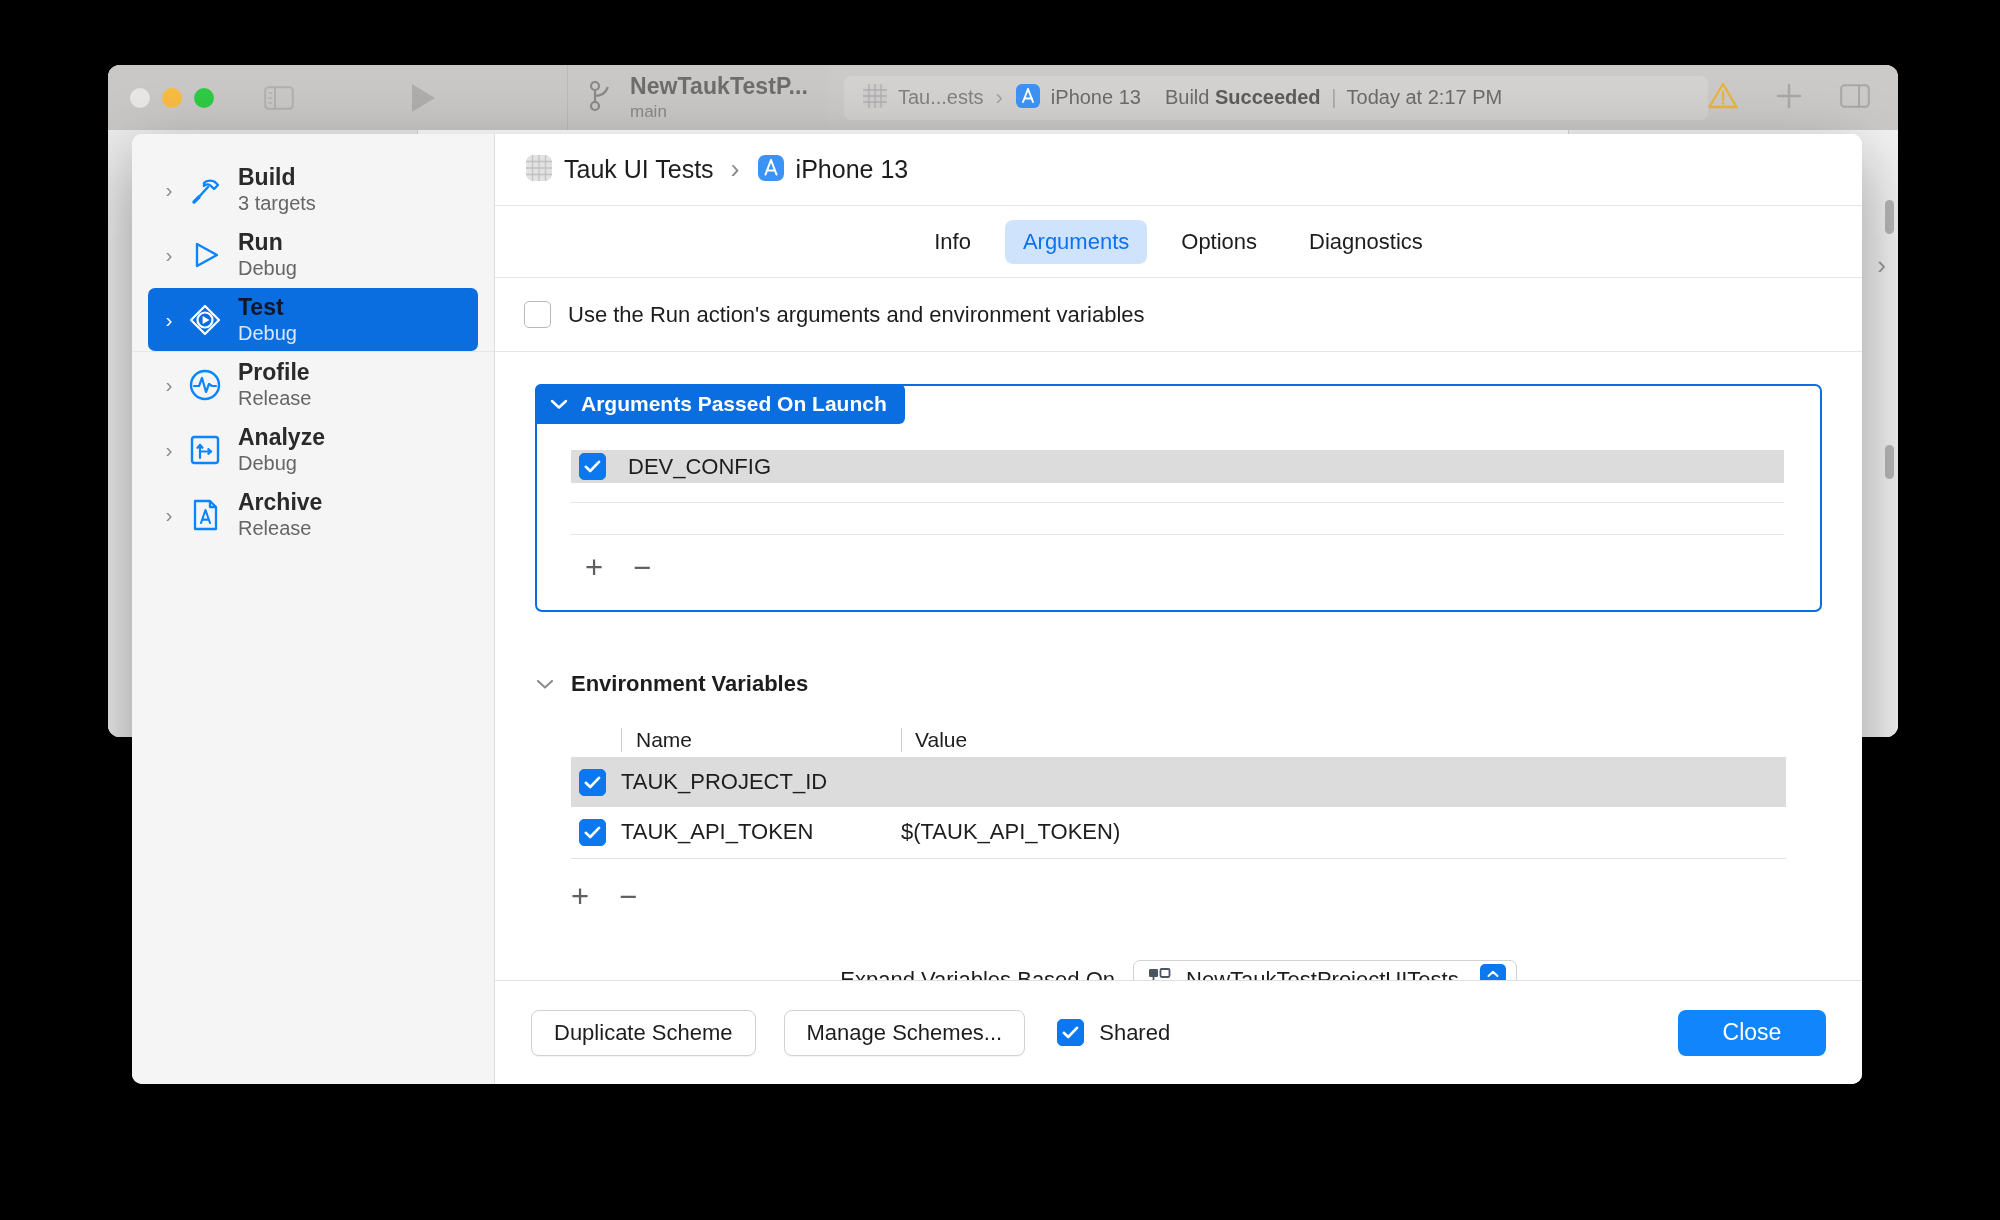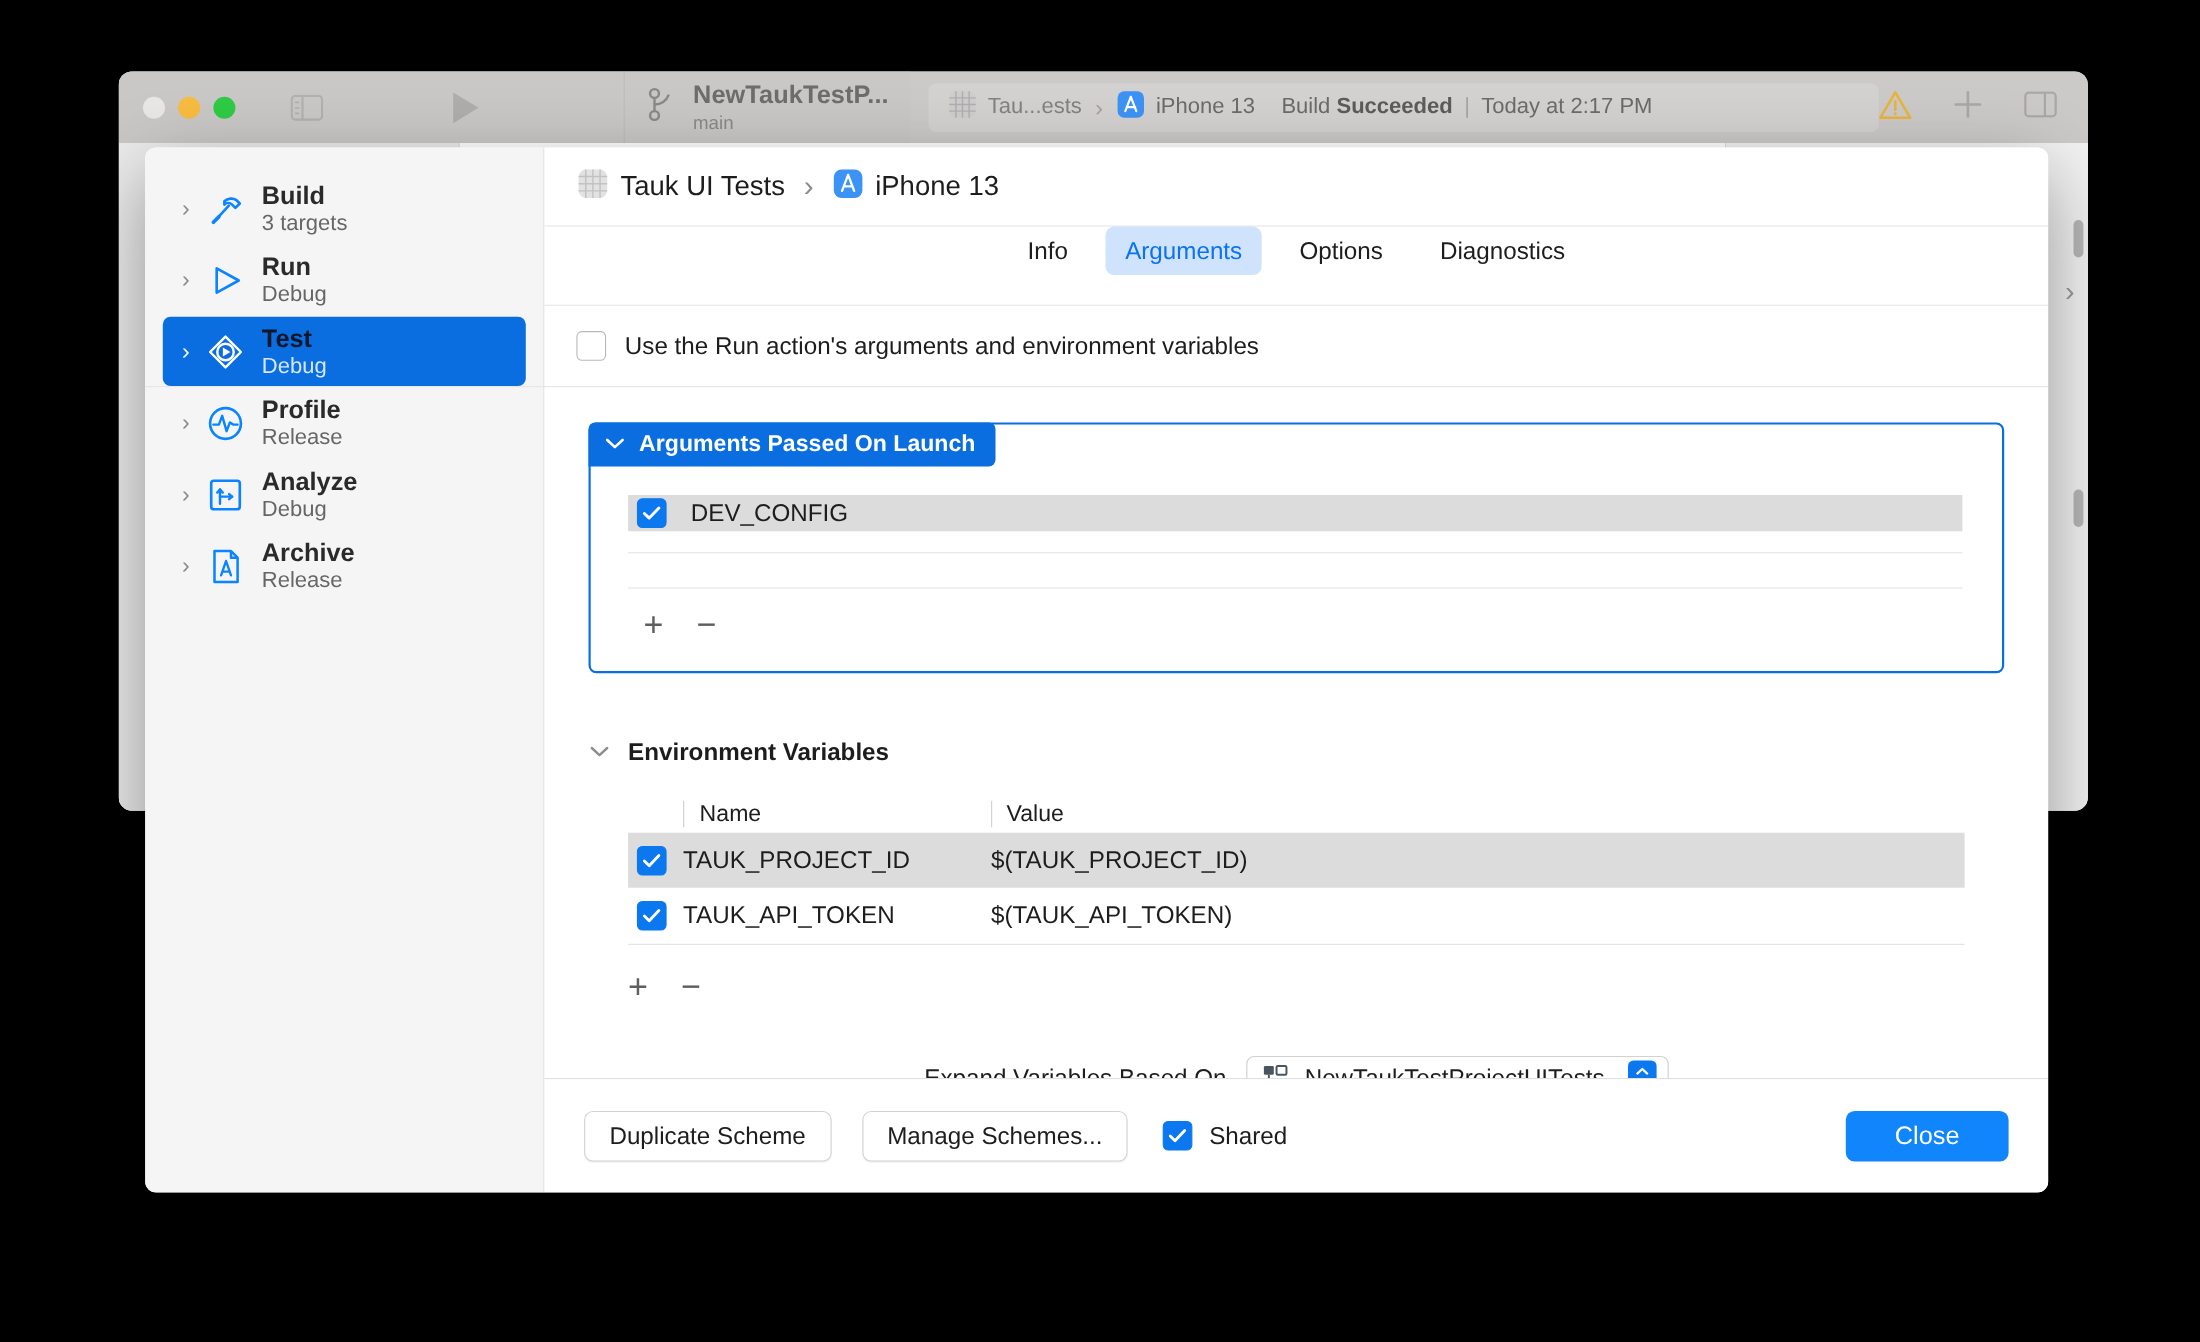--- a/index.html
+++ b/index.html
@@ -130,21 +130,21 @@
   .sheet-header {
     height: 72px; display: flex; align-items: center;
     padding-left: 30px; gap: 12px;
     border-bottom: 1px solid #e6e6e6;
   }
   .crumb { display: flex; align-items: center; gap: 11px; }
   .crumb-text { font-size: 25px; color: #1d1d1d; }
   .crumb-sep { font-size: 27px; color: #8d8d8d; font-weight: 300; margin: 0 5px; }
 
   .tab-bar {
-    height: 72px; display: flex; align-items: flex-start;
+    height: 72px; display: flex; align-items: center;
     justify-content: center; gap: 16px;
     border-bottom: 1px solid #e6e6e6;
   }
   .tab {
     font-size: 22px; color: #1d1d1d;
     padding: 9px 18px; border-radius: 8px;
   }
   .tab.active { background: #cfe3fd; color: #0b72f0; }
 
   .use-run-row {
@@ -565,21 +565,20 @@
 
         <div class="env-row sel">
           <span class="c-check">
             <span class="cb checked">
               <svg width="17" height="13" viewBox="0 0 17 13">
                   <polyline points="1.8,6.8 6.2,11 15,1.8" fill="none" stroke="#fff" stroke-width="2.6" stroke-linecap="round" stroke-linejoin="round"></polyline>
                 </svg>
             </span>
           </span>
           <span class="c-name">TAUK_PROJECT_ID</span>
-          <span class="c-value">$(TAUK_PROJECT_ID)</span>
         </div>
 
         <div class="env-row">
           <span class="c-check">
             <span class="cb checked">
               <svg width="17" height="13" viewBox="0 0 17 13">
                   <polyline points="1.8,6.8 6.2,11 15,1.8" fill="none" stroke="#fff" stroke-width="2.6" stroke-linecap="round" stroke-linejoin="round"></polyline>
                 </svg>
             </span>
           </span>

